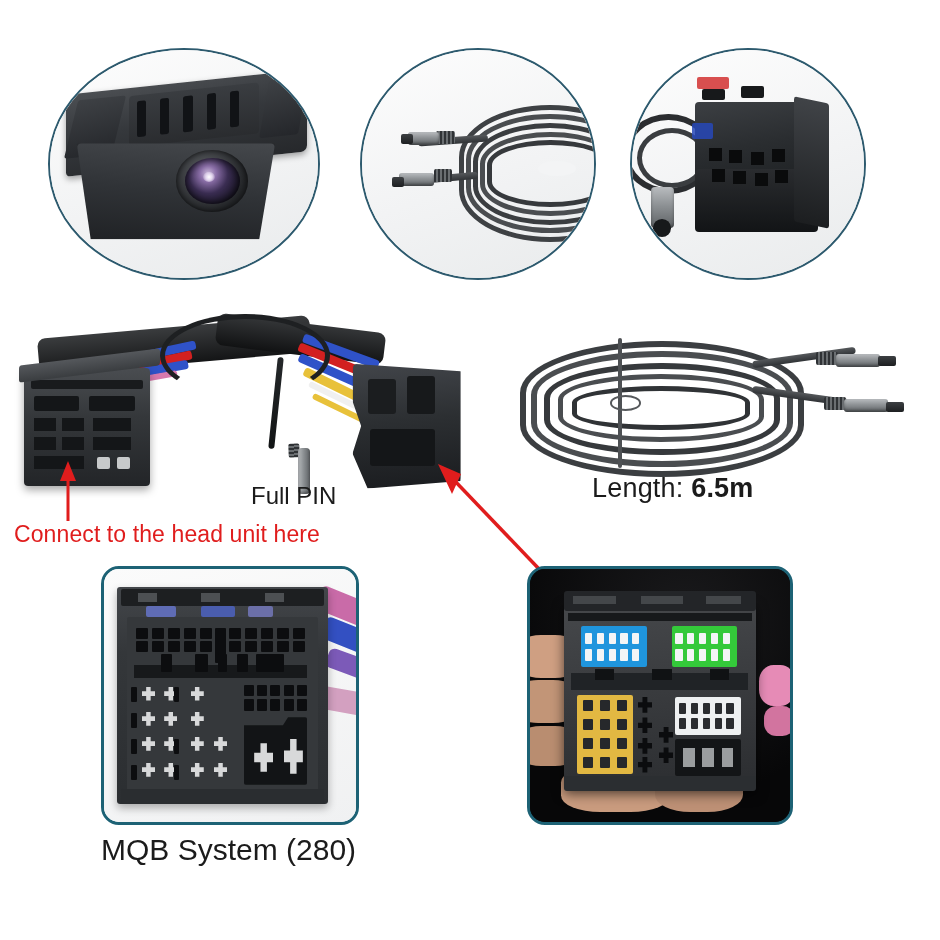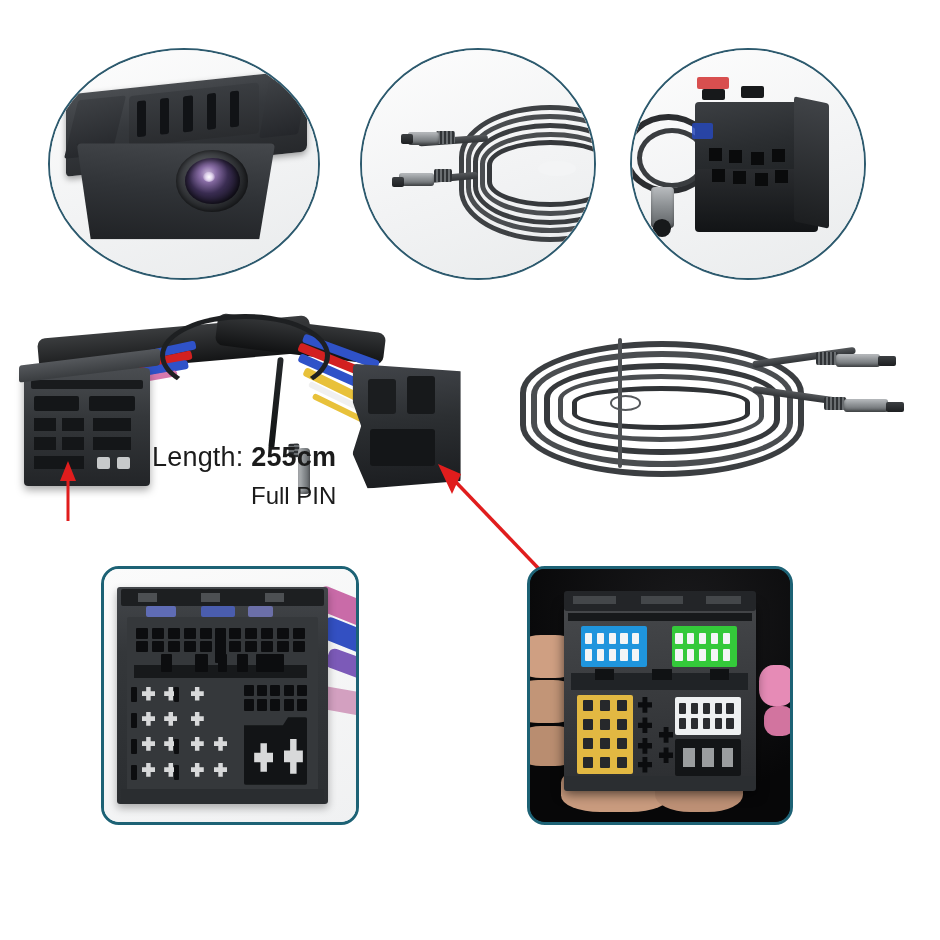--- a/index.html
+++ b/index.html
@@ -257,29 +257,27 @@
          background:linear-gradient(175deg,#42454a 0%,#2c2f32 45%,#1a1c1f 100%);
          border-radius:4px 8px 10px 6px;
          clip-path:polygon(0 0,100% 6%,100% 94%,14% 100%,0 72%,8% 50%,0 30%);
          box-shadow:0 5px 10px rgba(0,0,0,.38);">
       <div class="abs" style="left:14%;top:12%;width:26%;height:28%;background:#1b1d1f;border-radius:3px;"></div>
       <div class="abs" style="left:50%;top:10%;width:26%;height:30%;background:#17191b;border-radius:3px;"></div>
       <div class="abs" style="left:16%;top:52%;width:60%;height:30%;background:#141618;border-radius:3px;"></div>
     </div>
   </div>
 
-  <div class="txt t-len" style="left:152px;top:442px;">
-    <span>Length: </span><b>255cm</b>
-  </div>
   <div class="txt t-fullpin" style="left:251px;top:482px;">Full PIN</div>
 
   <svg class="arrow-svg" width="60" height="70" style="left:38px;top:455px;">
     <line x1="30" y1="66" x2="30" y2="20" stroke="#e01d1d" stroke-width="3"></line>
     <polygon points="30,6 22,26 38,26" fill="#e01d1d"></polygon>
   </svg>
+  <div class="txt t-red" style="left:14px;top:521px;">Connect to the head unit here</div>
 
   <div class="abs" style="left:520px;top:338px;width:400px;height:130px;">
     <div class="coil-wrap" style="left:0;top:0;width:68%;height:100%;">
       <div class="coil" style="left:0%;top:2%;width:100%;height:96%;border-color:#3b3e41;border-width:6px;"></div>
       <div class="coil" style="left:4%;top:10%;width:92%;height:80%;border-color:#4a4d50;border-width:6px;"></div>
       <div class="coil" style="left:9%;top:19%;width:82%;height:62%;border-color:#36393c;border-width:6px;"></div>
       <div class="coil" style="left:14%;top:28%;width:72%;height:44%;border-color:#4a4d50;border-width:5px;"></div>
       <div class="coil" style="left:19%;top:37%;width:62%;height:26%;border-color:#303336;border-width:5px;"></div>
 
       <div class="abs" style="left:36%;top:0%;width:4px;height:100%;background:#4e5154;border-radius:2px;"></div>
@@ -290,20 +288,23 @@
     <div class="plug-ribs" style="left:74%;top:11%;width:22px;"></div>
     <div class="plug-barrel" style="left:79%;top:12%;width:44px;"></div>
     <div class="plug-tip" style="left:89.5%;top:14%;width:18px;"></div>
 
     <div class="plug-lead" style="left:58%;top:42%;width:26%;transform:rotate(8deg)"></div>
     <div class="plug-ribs" style="left:76%;top:45%;width:22px;"></div>
     <div class="plug-barrel" style="left:81%;top:47%;width:44px;"></div>
     <div class="plug-tip" style="left:91.5%;top:49%;width:18px;"></div>
   </div>
 
+  <div class="txt t-len" style="left:592px;top:473px;">
+    <span>Length: </span><b>6.5m</b>
+  </div>
 
   <svg class="arrow-svg" width="120" height="130" style="left:428px;top:448px;">
     <line x1="112" y1="122" x2="24" y2="30" stroke="#e01d1d" stroke-width="3.5"></line>
     <polygon points="10,16 33,26 24,46" fill="#e01d1d"></polygon>
   </svg>
 
   <div class="panel" style="left:101px;top:566px;width:252px;height:253px;">
     <div class="abs" style="left:0;top:0;width:100%;height:100%;
          background:linear-gradient(160deg,#fbfbfb,#f0f1f2);"></div>
 
@@ -406,20 +407,21 @@
 
       <div class="abs" style="left:60%;top:60%;width:30%;height:31%;background:#121416;border-radius:2px;
            clip-path:polygon(0 12%,62% 12%,70% 0,100% 0,100% 100%,0 100%);"></div>
       <div class="mqb-pin" style="left:65%;top:72%;width:9%;height:13%;clip-path:polygon(33% 0,67% 0,67% 33%,100% 33%,100% 67%,67% 67%,67% 100%,33% 100%,33% 67%,0 67%,0 33%,33% 33%)"></div>
       <div class="mqb-pin" style="left:79%;top:70%;width:9%;height:16%;clip-path:polygon(33% 0,67% 0,67% 33%,100% 33%,100% 67%,67% 67%,67% 100%,33% 100%,33% 67%,0 67%,0 33%,33% 33%)"></div>
 
       <div class="abs" style="left:2%;top:93%;width:96%;height:7%;background:#2a2d30;border-radius:0 0 3px 3px;"></div>
     </div>
   </div>
 
+  <div class="txt t-caption" style="left:101px;top:833px;width:252px;">MQB System (280)</div>
 
   <div class="panel dark" style="left:527px;top:566px;width:260px;height:253px;">
     <div class="abs" style="left:0;top:0;width:100%;height:100%;
          background:radial-gradient(circle at 60% 20%,#1a1a1c 0%,#070708 70%);"></div>
 
     <div class="finger" style="left:-6%;top:26%;width:26%;height:17%;background:#cf9f82;"></div>
     <div class="finger" style="left:-8%;top:44%;width:28%;height:17%;background:#c29577;"></div>
     <div class="finger" style="left:-6%;top:62%;width:26%;height:16%;background:#b98d70;"></div>
     <div class="finger" style="left:12%;top:78%;width:42%;height:18%;background:#c99b7e;border-radius:36%;"></div>
     <div class="finger" style="left:48%;top:79%;width:34%;height:17%;background:#bd9075;border-radius:40%;"></div>

